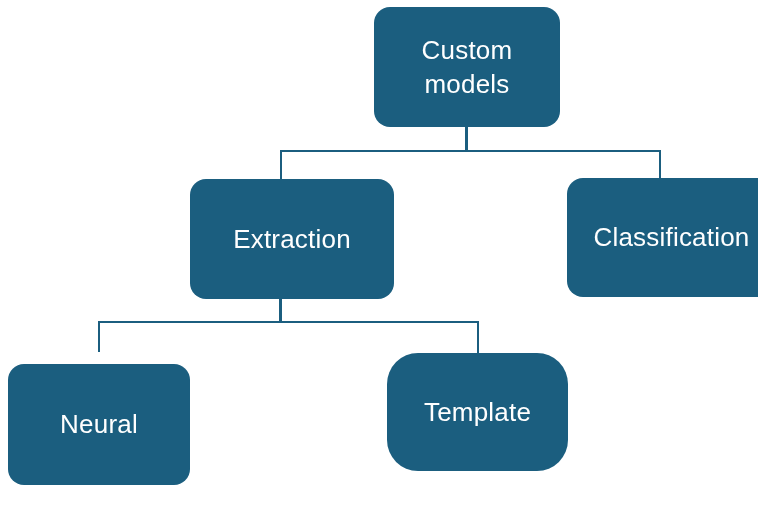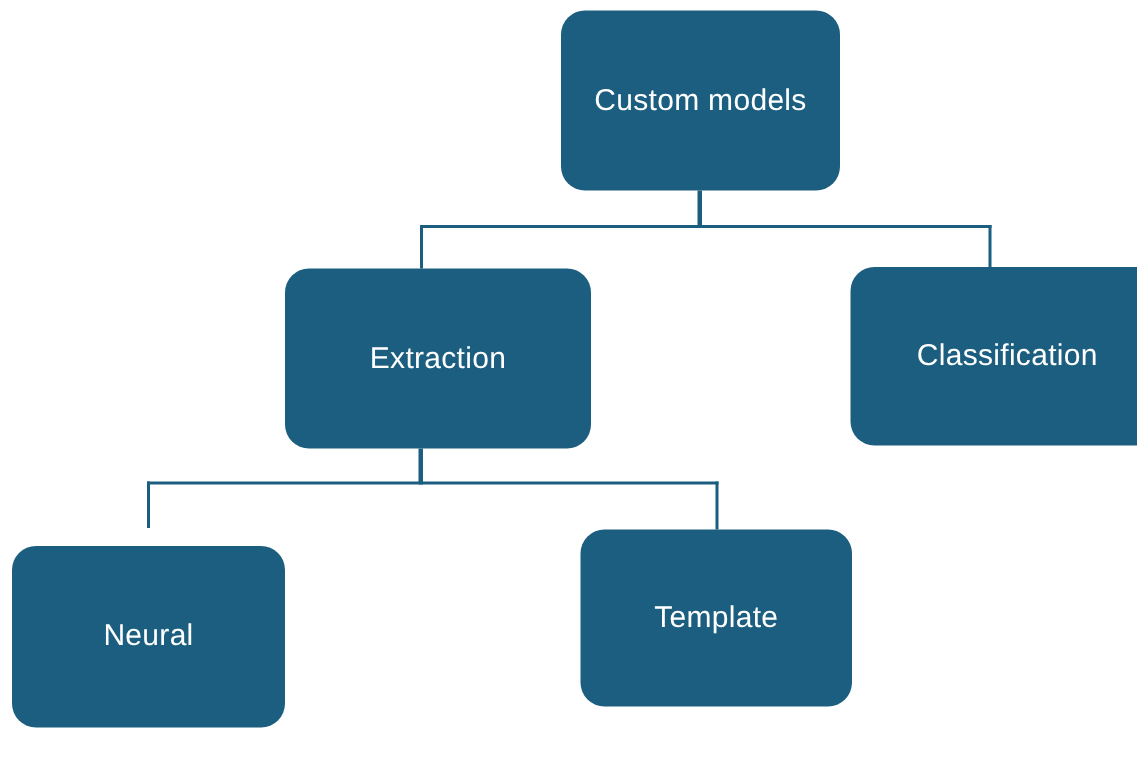--- a/index.html
+++ b/index.html
@@ -26,36 +26,36 @@
     background: var(--node-fill);
     border-radius: 16px;
     display: flex;
     align-items: center;
     justify-content: center;
     box-sizing: border-box;
     padding: 0 10px;
   }
   .node .label {
     color: var(--node-text);
-    font-size: 20px;
+    font-size: 26px;
     line-height: 1.32;
     text-align: center;
     font-weight: 400;
     letter-spacing: 0.2px;
   }
   .conn {
     position: absolute;
     background: var(--connector);
   }
   
   #node-custom-models  { left: 374px; top: 7px;   width: 186px; height: 120px; }
   #node-extraction     { left: 190px; top: 179px; width: 204px; height: 120px; }
   #node-classification { left: 567px; top: 178px; width: 209px; height: 119px; }
   #node-neural         { left: 8px;   top: 364px; width: 182px; height: 121px; }
-  #node-template       { left: 387px; top: 353px; width: 181px; height: 118px; }
+  #node-template       { left: 387px; top: 353px; width: 181px; height: 118px; border-radius: 31px; }
   
   #conn-stub-1   { left: 465px; top: 127px; width: 3px;   height: 24px; }
   #conn-hline-1  { left: 280px; top: 150px; width: 381px; height: 2px;  }
   #conn-drop-1l  { left: 280px; top: 150px; width: 2px;   height: 29px; }
   #conn-drop-1r  { left: 659px; top: 150px; width: 2px;   height: 28px; }
   #conn-stub-2   { left: 279px; top: 299px; width: 3px;   height: 24px; }
   #conn-hline-2  { left: 98px;  top: 321px; width: 381px; height: 2px;  }
   #conn-drop-2l  { left: 98px;  top: 321px; width: 2px;   height: 31px; }
   #conn-drop-2r  { left: 477px; top: 321px; width: 2px;   height: 32px; }
 </style>

